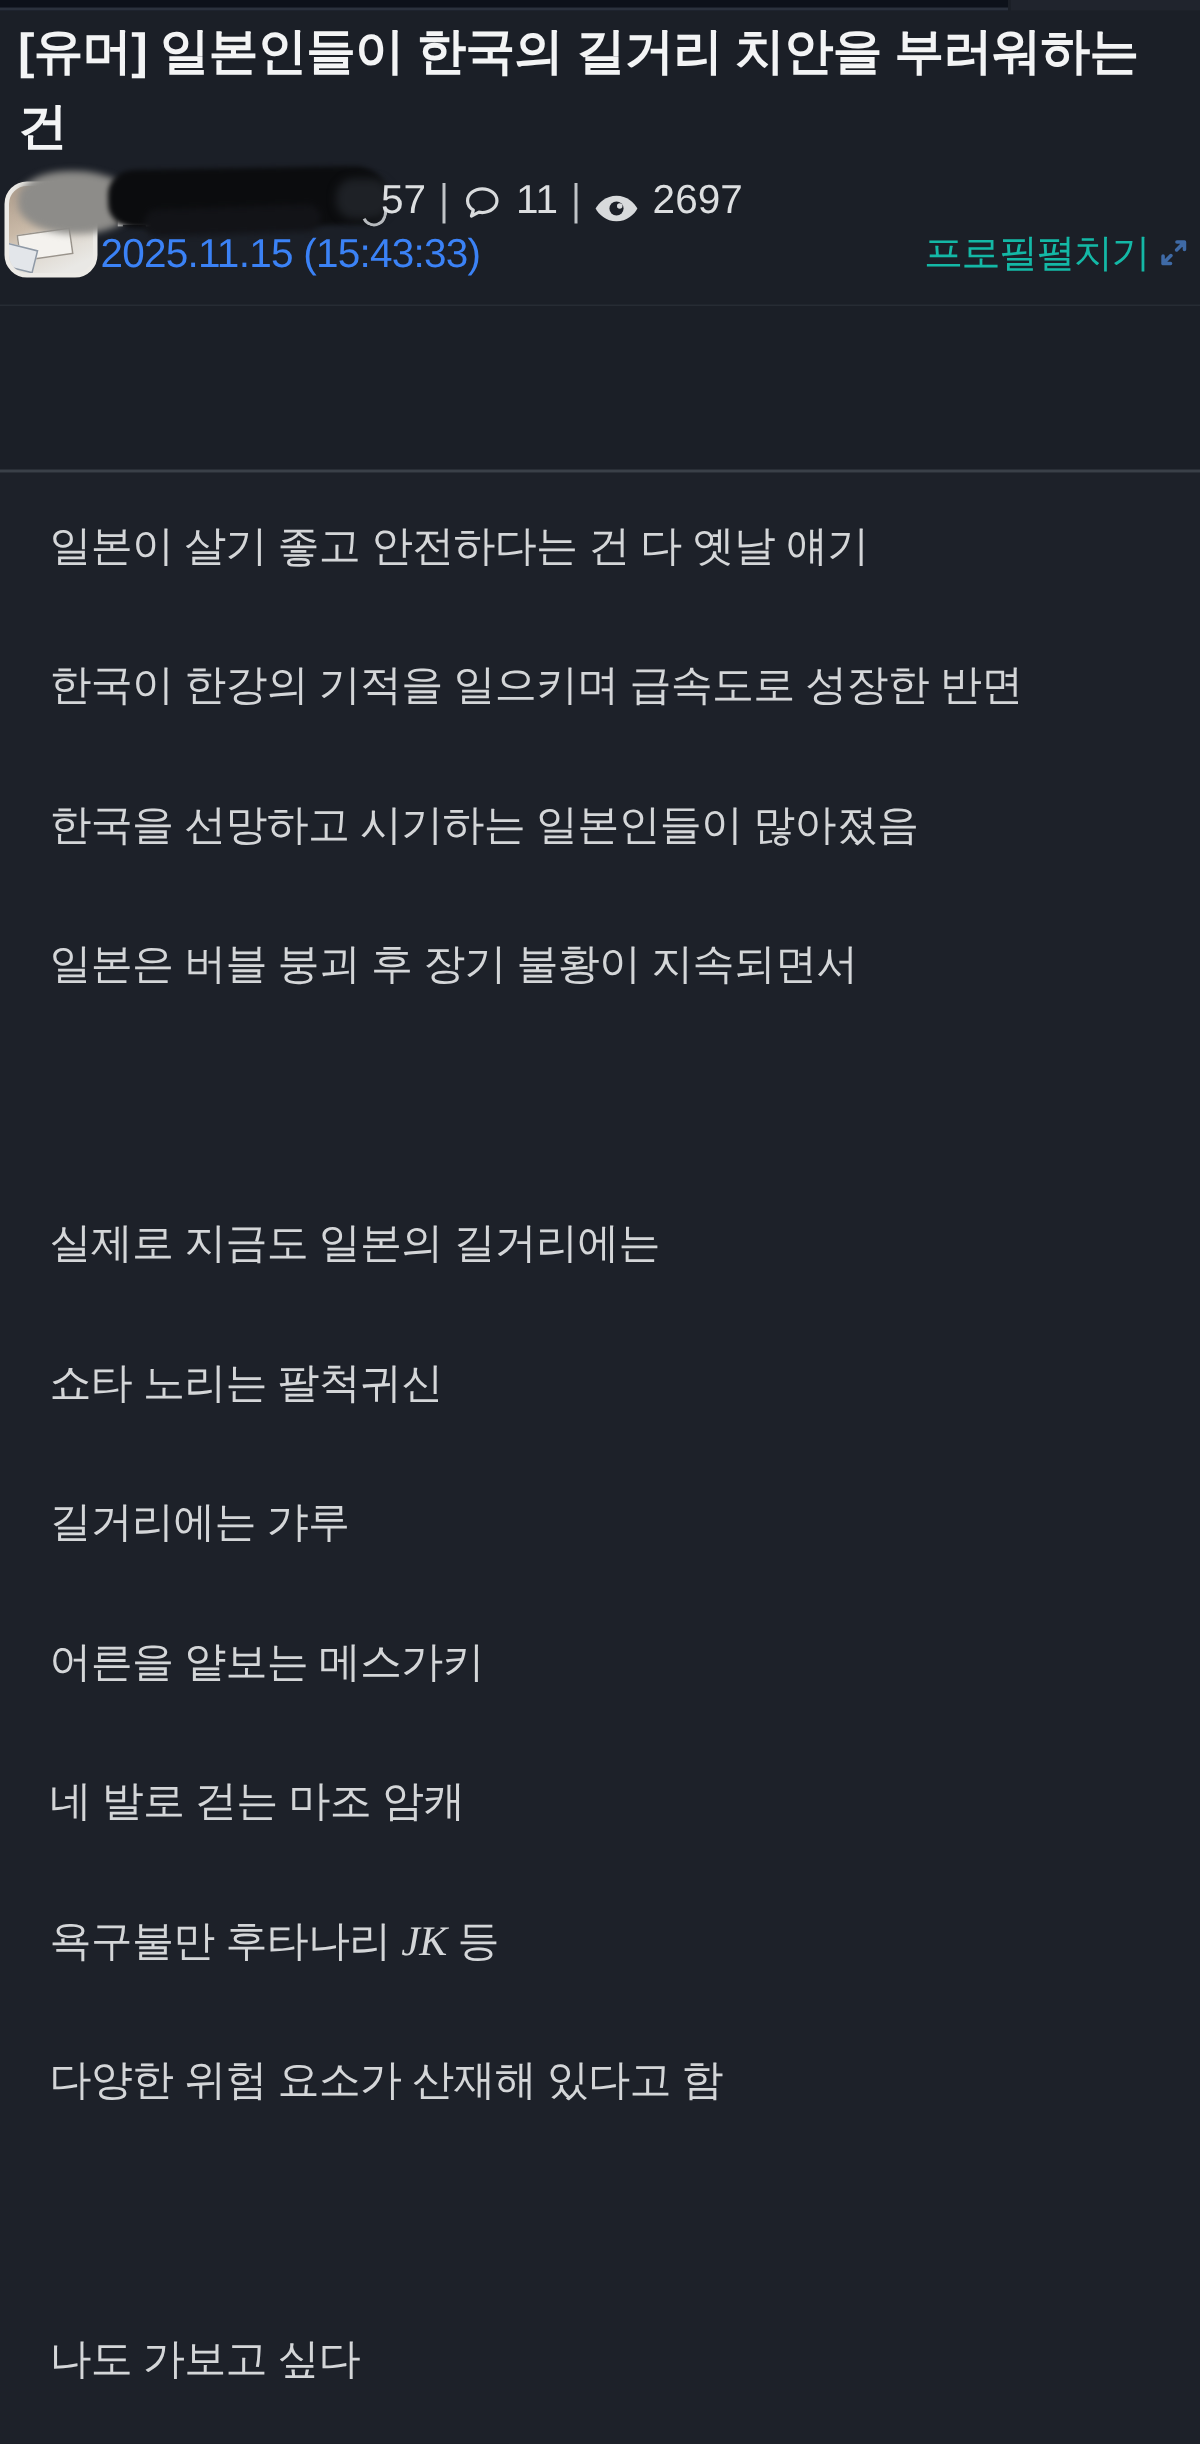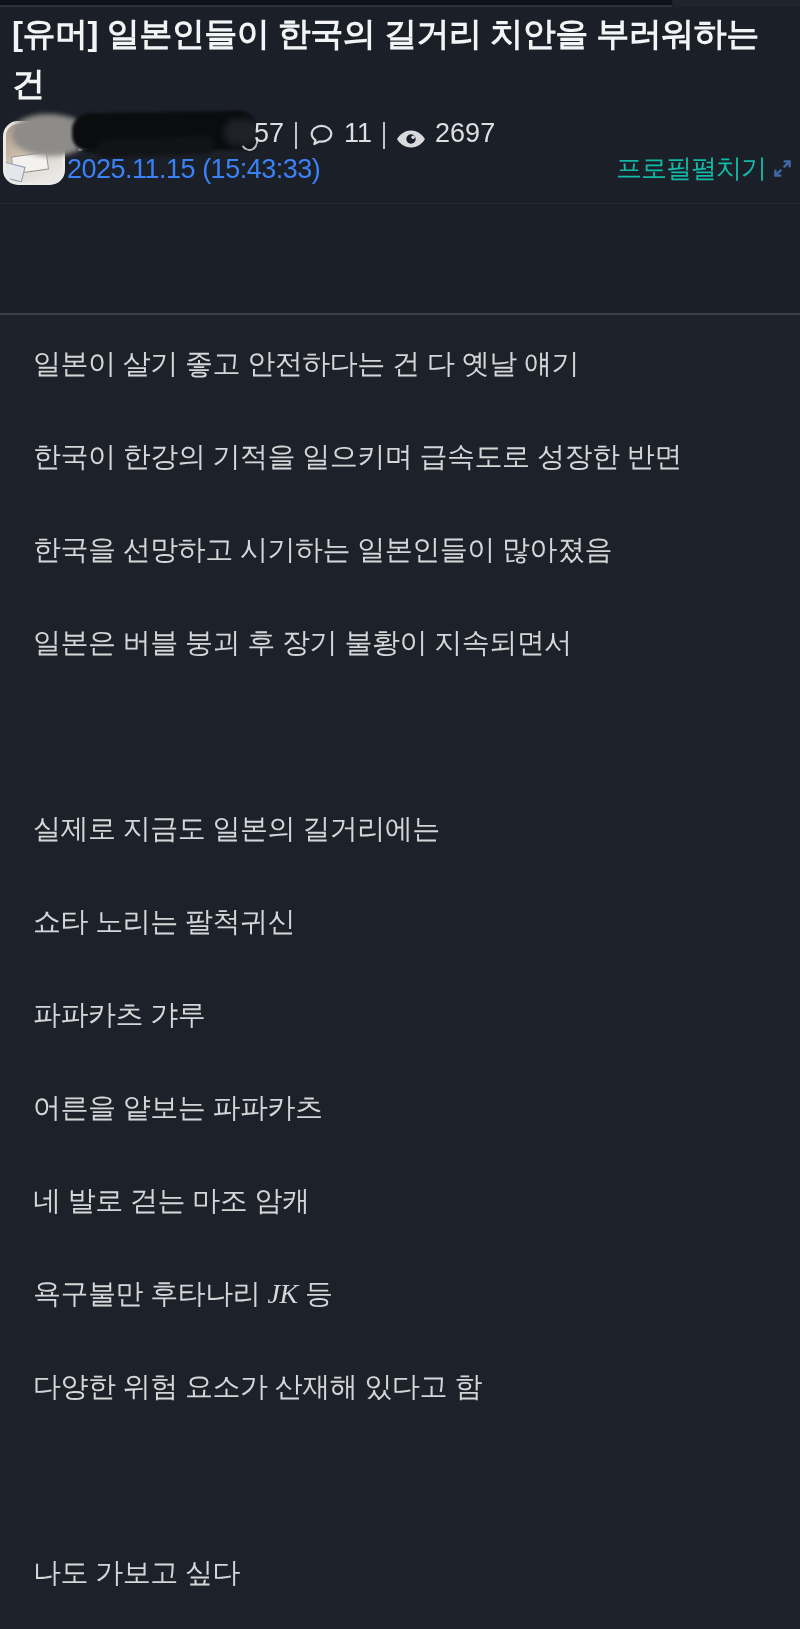--- a/index.html
+++ b/index.html
@@ -129,20 +129,20 @@
 <div class="abs divider-main"></div>
 
 <div class="abs post-body">
     <p class="body-line">일본이 살기 좋고 안전하다는 건 다 옛날 얘기</p>
     <p class="body-line">한국이 한강의 기적을 일으키며 급속도로 성장한 반면</p>
     <p class="body-line">한국을 선망하고 시기하는 일본인들이 많아졌음</p>
     <p class="body-line">일본은 버블 붕괴 후 장기 불황이 지속되면서</p>
     <p class="body-line blank"></p>
     <p class="body-line">실제로 지금도 일본의 길거리에는</p>
     <p class="body-line">쇼타 노리는 팔척귀신</p>
-    <p class="body-line">파파카츠 갸루</p>
-    <p class="body-line">어른을 얕보는 파파카츠</p>
+    <p class="body-line">길거리에는 갸루</p>
+    <p class="body-line">어른을 얕보는 메스가키</p>
     <p class="body-line">네 발로 걷는 마조 암캐</p>
     <p class="body-line">욕구불만 후타나리 <span class="latin">JK</span> 등</p>
     <p class="body-line">다양한 위험 요소가 산재해 있다고 함</p>
     <p class="body-line blank"></p>
     <p class="body-line">나도 가보고 싶다</p>
   </div>
 
 </body></html>

